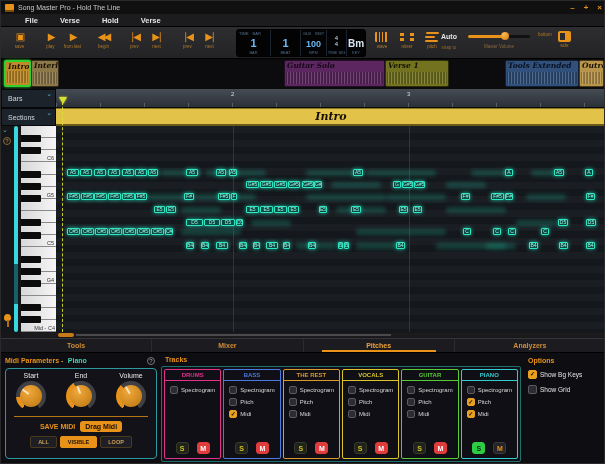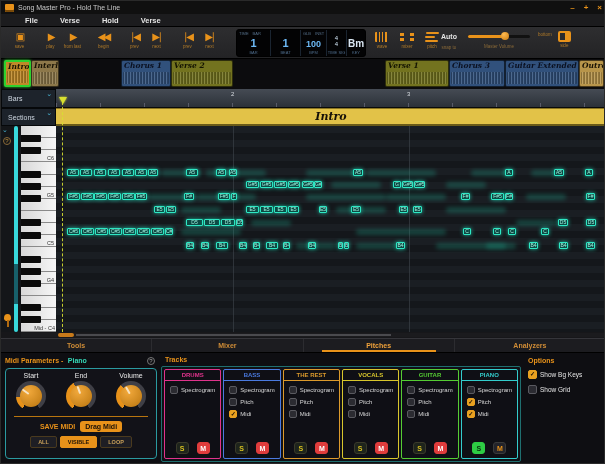--- a/index.html
+++ b/index.html
@@ -363,38 +363,30 @@
 
   <div class="secstrip" id="secstrip">
       <div class="secitem selected" style="left: 3px; width: 27px; background: rgb(192, 138, 40);">
         <div class="seclabel" style="color: rgb(28, 20, 6);">Intro</div>
         <div class="wavetex"></div>
       </div>
       <div class="secitem" style="left: 30px; width: 28px; background: rgb(141, 120, 74);">
         <div class="seclabel" style="color: rgb(23, 18, 4);">Interlude</div>
         <div class="wavetex"></div>
       </div>
-      <div class="secitem" style="left: 120px; width: 50px; background: rgb(49, 81, 124);">
-        <div class="seclabel" style="color: rgb(10, 16, 32);">Chorus 1</div>
-        <div class="wavetex"></div>
-      </div>
-      <div class="secitem" style="left: 170px; width: 62px; background: rgb(115, 115, 31);">
-        <div class="seclabel" style="color: rgb(20, 20, 2);">Verse 2</div>
+      <div class="secitem" style="left: 283px; width: 101px; background: rgb(92, 39, 96);">
+        <div class="seclabel" style="color: rgb(22, 6, 24);">Guitar Solo</div>
         <div class="wavetex"></div>
       </div>
       <div class="secitem" style="left: 384px; width: 64px; background: rgb(115, 115, 31);">
         <div class="seclabel" style="color: rgb(20, 20, 2);">Verse 1</div>
         <div class="wavetex"></div>
       </div>
-      <div class="secitem" style="left: 448px; width: 56px; background: rgb(49, 81, 124);">
-        <div class="seclabel" style="color: rgb(10, 16, 32);">Chorus 3</div>
-        <div class="wavetex"></div>
-      </div>
       <div class="secitem" style="left: 504px; width: 74px; background: rgb(49, 81, 124);">
-        <div class="seclabel" style="color: rgb(10, 16, 32);">Guitar Extended</div>
+        <div class="seclabel" style="color: rgb(10, 16, 32);">Tools Extended</div>
         <div class="wavetex"></div>
       </div>
       <div class="secitem" style="left: 578px; width: 25px; background: rgb(184, 149, 74);">
         <div class="seclabel" style="color: rgb(25, 18, 4);">Outro</div>
         <div class="wavetex"></div>
       </div>
     </div>
 
   <div class="rowlabel" style="top:88px; height:19px;">
     <span>Bars</span>

